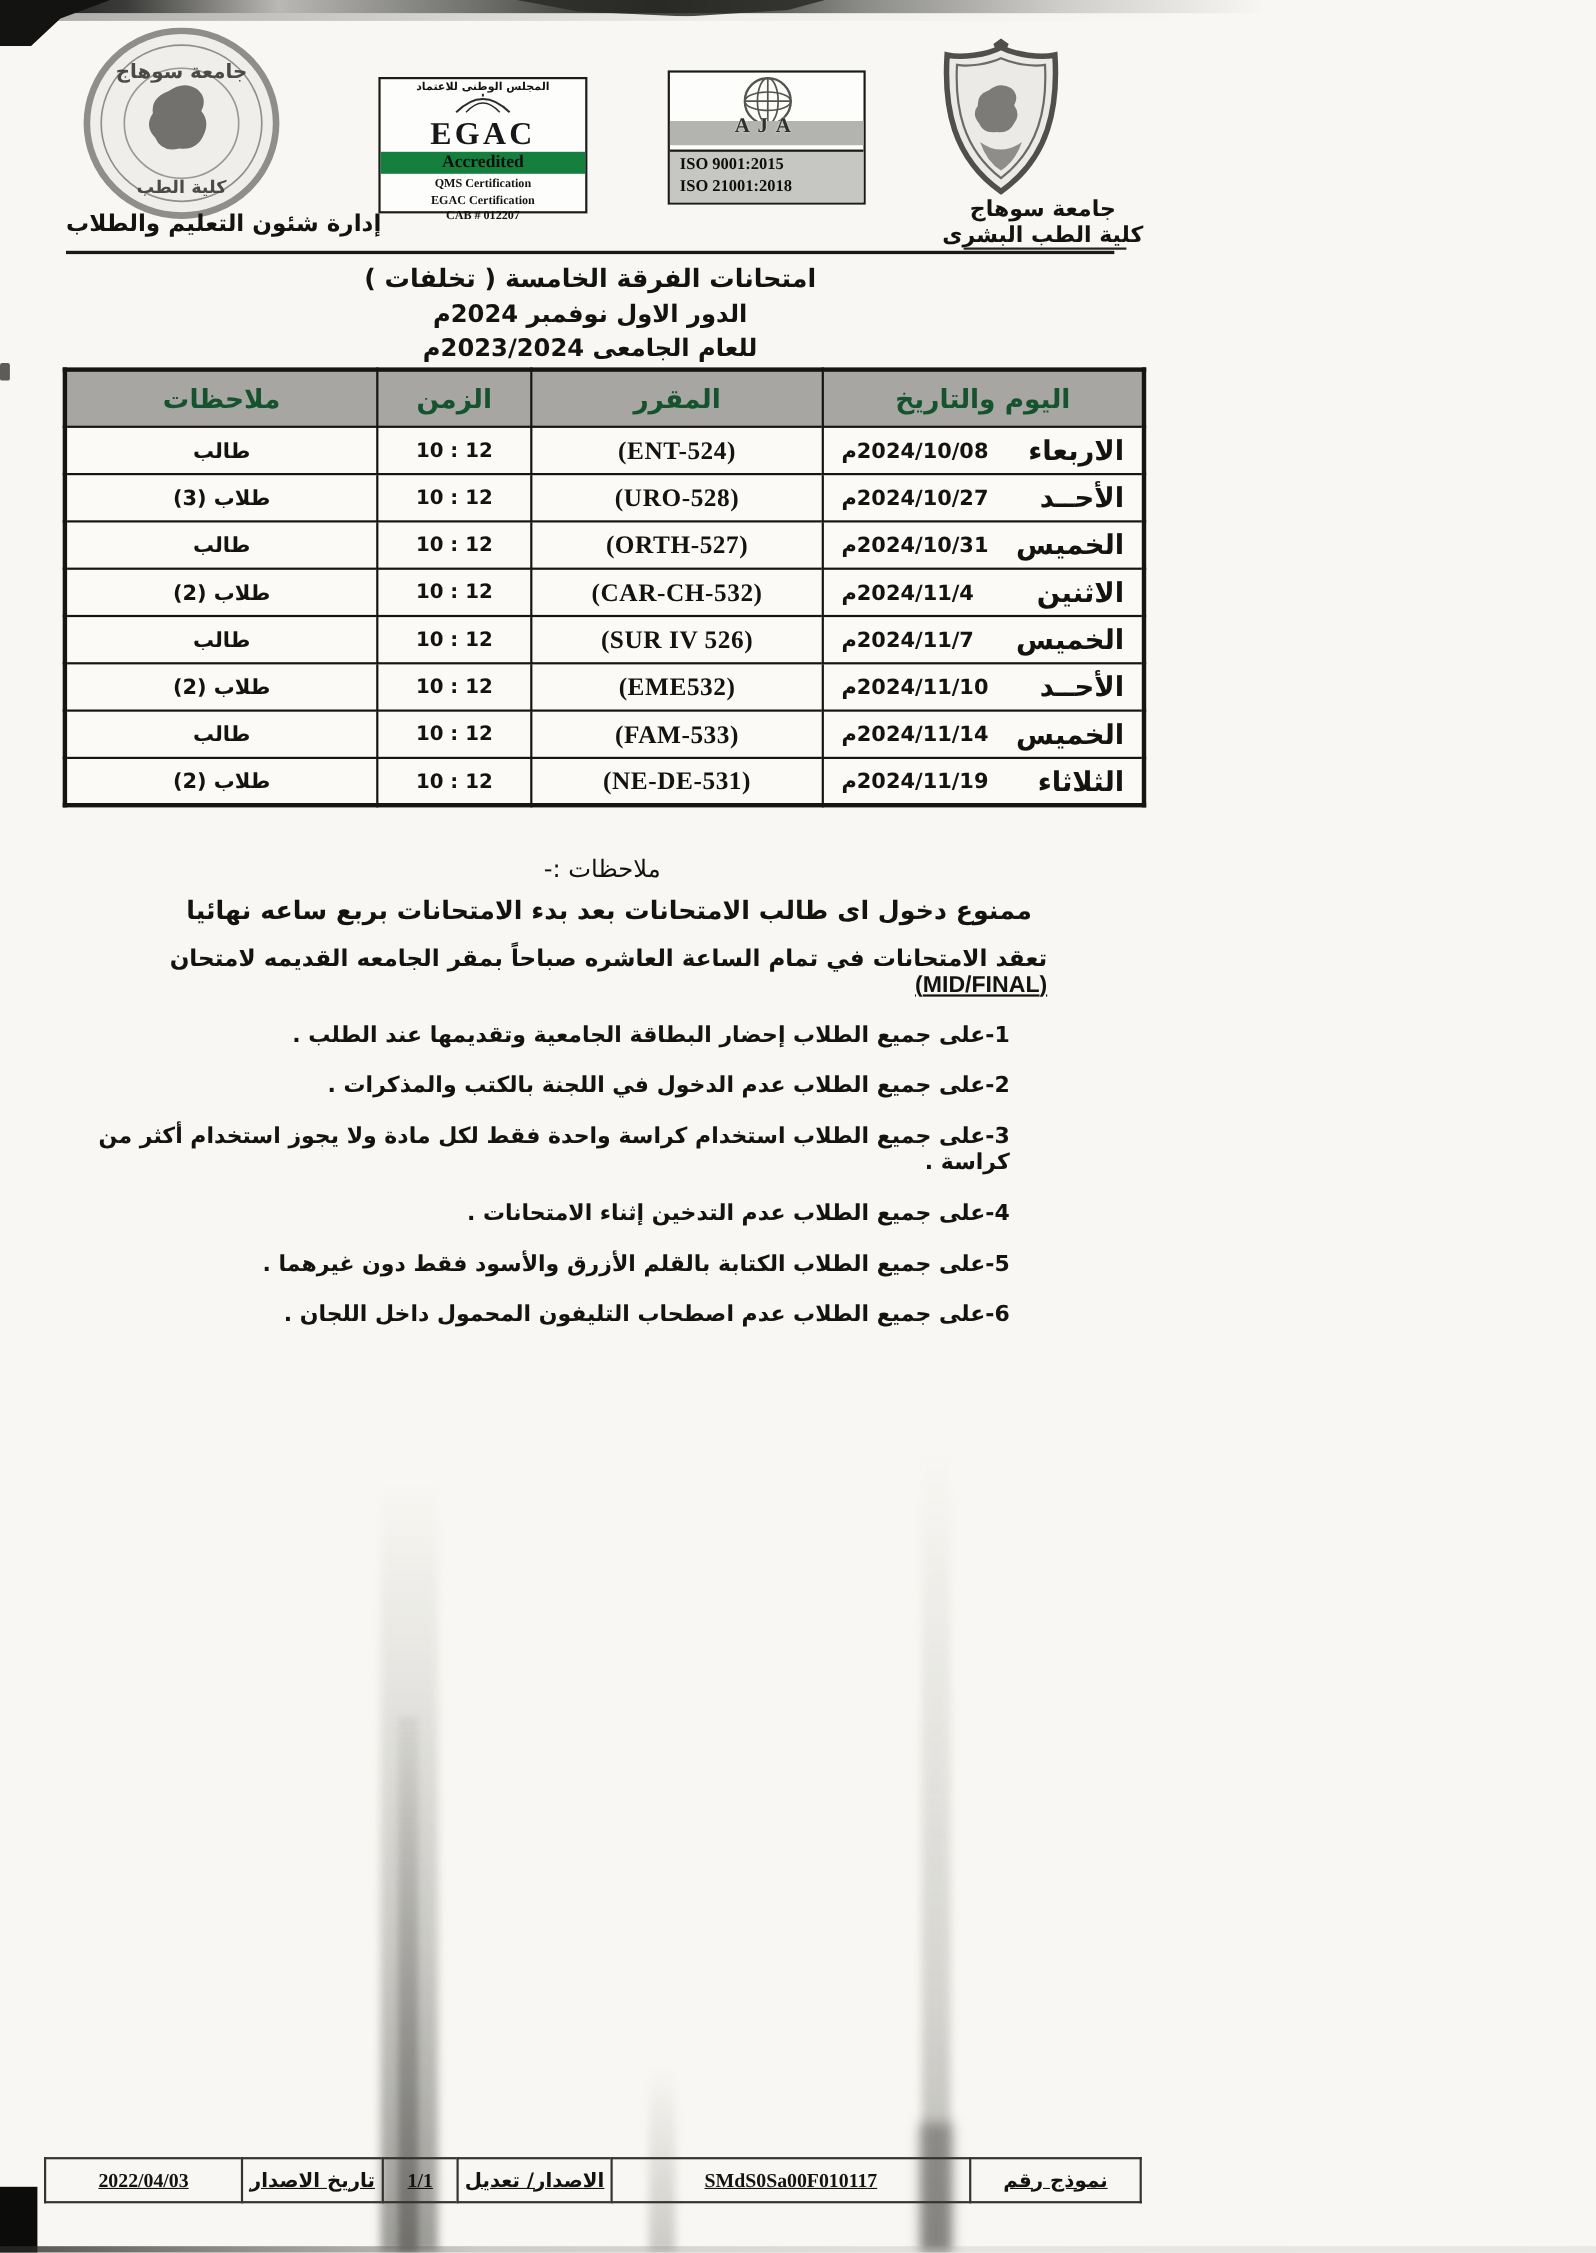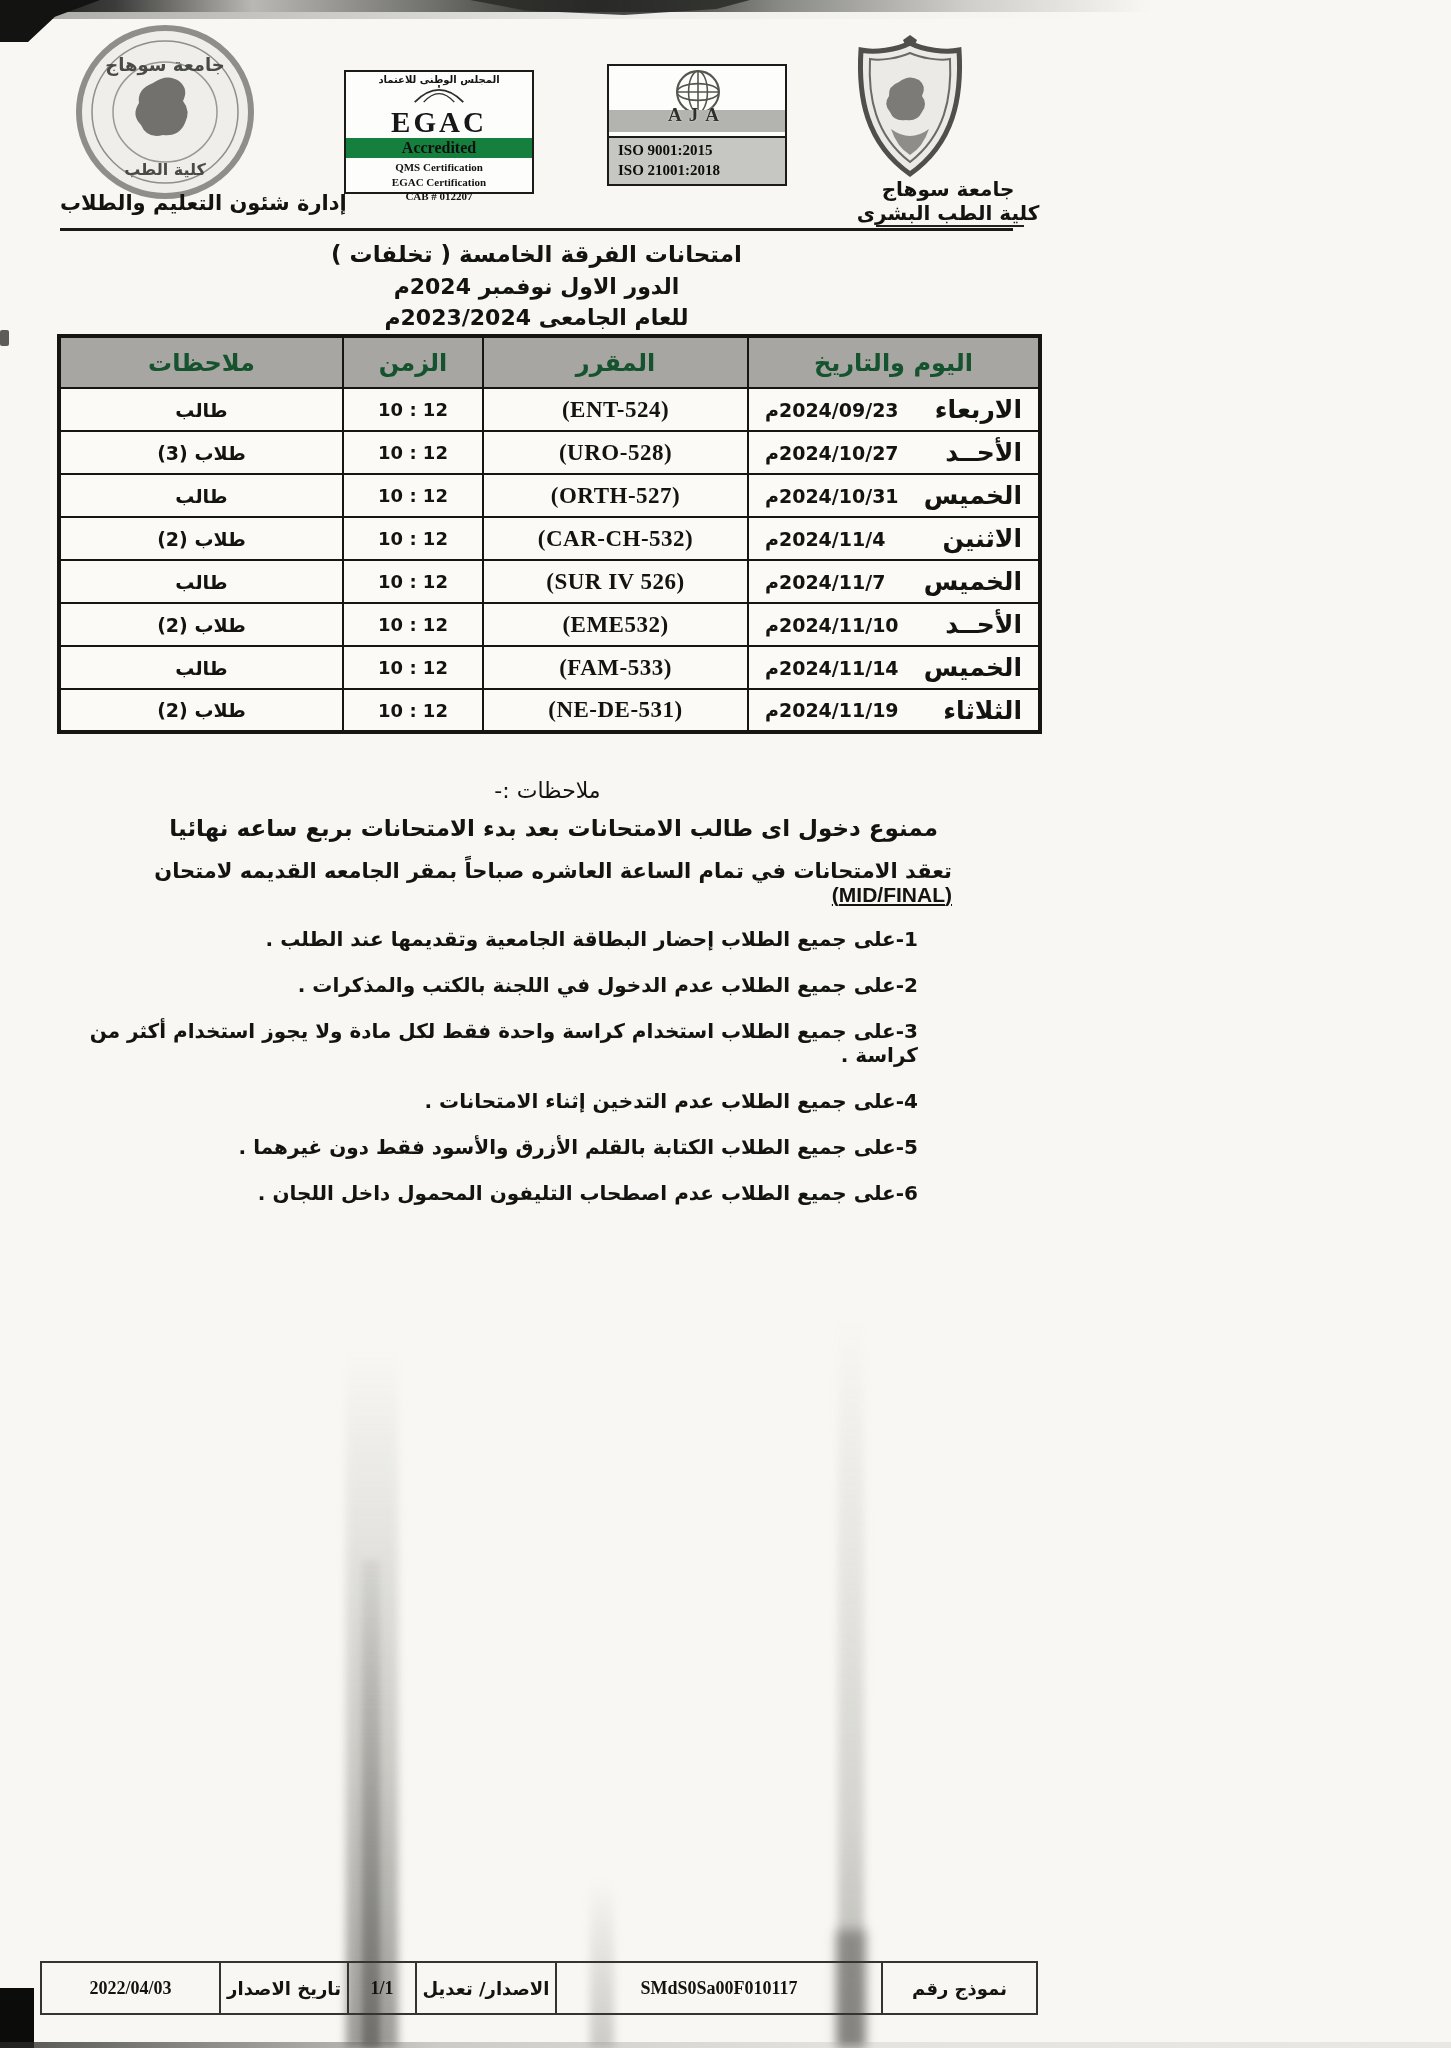--- a/index.html
+++ b/index.html
@@ -87,22 +87,22 @@
   .note-main { text-align:right; padding-left:0; padding-right:100px; font-size:23px;
     font-weight:800; margin-bottom:18px; }
   .note-sub { text-align:right; padding-right:86px; font-size:21px; font-weight:700; margin-bottom:20px; }
   .note-sub .code { text-decoration:underline; font-family:"Liberation Sans", sans-serif; font-weight:700; }
   .note-items { list-style:none; }
   .note-items li { text-align:right; padding-right:120px; font-size:20px; font-weight:700; margin-bottom:22px; }
 
   
   .footer-table { left:40px; top:1961px; width:996px; border-collapse:collapse;
     table-layout:fixed; direction:rtl; }
-  .footer-table td { border:2px solid #343431; height:52px; text-align:center;
-    vertical-align:middle; font-weight:700; font-size:18px; background:transparent; }
+  .footer-table td { border:2px solid #343431; height:40px; text-align:center;
+    vertical-align:middle; font-weight:700; font-size:18px; background:transparent;text-decoration:underline; }
   .ft-code { font-family:"Liberation Serif", serif; font-size:20px; font-weight:800; direction:ltr; }
   .ft-date { font-family:"Liberation Serif", serif; font-size:19px; font-weight:800; direction:ltr; }
   .ft-ver  { font-family:"Liberation Serif", serif; font-size:18px; font-weight:800; direction:ltr; }
 </style>
 </head>
 <body>
 
 <div class="page">
 
   <div class="abs top-strip"></div>
@@ -199,21 +199,21 @@
         <th>المقرر</th>
         <th>الزمن</th>
         <th>ملاحظات</th>
       </tr>
     </thead>
     <tbody>
       <tr>
         <td class="cell-day">
             <div class="day-wrap">
           <span class="day">الاربعاء</span>
-          <span class="date">2024/09/23م</span>
+          <span class="date">2024/10/08م</span>
             </div>
           </td>
         <td class="cell-course">(ENT-524)</td>
         <td class="cell-time">10 : 12</td>
         <td class="cell-notes">طالب</td>
       </tr>
       <tr>
         <td class="cell-day">
             <div class="day-wrap">
           <span class="day">الأحــد</span>

